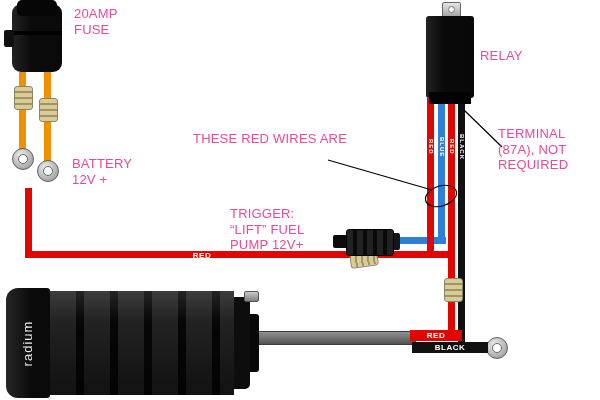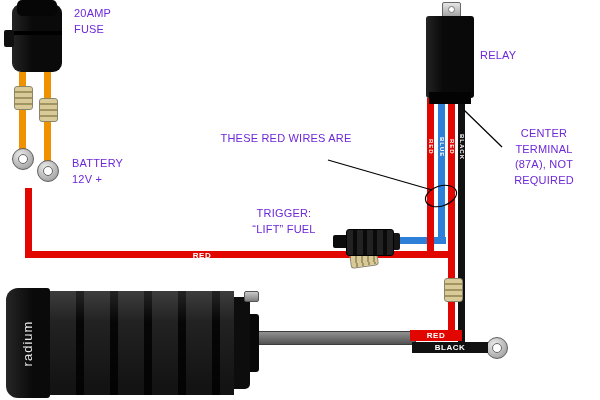--- a/index.html
+++ b/index.html
@@ -5,22 +5,22 @@
   html,body{margin:0;padding:0}
   body{font-family:"Liberation Sans", sans-serif;background:#fff}
   #stage{position:relative;width:600px;height:400px;background:#fff;overflow:hidden}
   .wire{position:absolute}
   .wire.v{width:7px}
   .wire.h{height:7px}
   .orange{background:#f09200}
   .red{background:#e10600}
   .blue{background:#2e7fd8}
   .blackw{background:#111}
-  .note{position:absolute;font-size:11px;line-height:15.5px;color:#6d28d9;white-space:nowrap;letter-spacing:.2px}
-  .note.ctr{text-align:center}
+  .note{position:absolute;font-size:13px;line-height:15.5px;color:#ec4899;white-space:nowrap;letter-spacing:.2px}
+  .note.ctr{}
   .wirelabel{position:absolute;color:#fff;font-size:8px;font-weight:700;line-height:9px;letter-spacing:.5px;text-align:center}
   .vlabel{position:absolute;width:7px;color:#fff;font-size:6px;font-weight:700;letter-spacing:1px;writing-mode:vertical-rl;text-align:center}
   .crimp{position:absolute;border:1px solid #8c8468;border-radius:3px;background:repeating-linear-gradient(180deg,#d9cb99 0 4px,#a3955f 4px 6px)}
   .crimp.v{width:17px;height:22px}
   .crimp.h{width:26px;height:14px;background:repeating-linear-gradient(90deg,#d9cb99 0 4px,#a3955f 4px 6px)}
   .ring{position:absolute;width:20px;height:20px;border-radius:50%;background:radial-gradient(circle at 38% 32%,#ececec,#8f8f8f);border:1px solid #5f5f5f}
   .ring::after{content:"";position:absolute;left:5px;top:5px;width:8px;height:8px;border-radius:50%;background:#fff;border:1px solid #666}
   .fuse-body{position:absolute;left:12px;top:4px;width:50px;height:68px;background:linear-gradient(90deg,#242424,#0a0a0a 40%);border-radius:9px}
   .fuse-cap{position:absolute;left:17px;top:0;width:40px;height:16px;background:#060606;border-radius:5px}
   .fuse-ridge{position:absolute;left:12px;top:31px;width:50px;height:4px;background:#000}
@@ -122,25 +122,25 @@
 
   <div class="note" style="left:480px;top:48px">
     <div>RELAY</div>
   </div>
 
   <div class="note ctr" style="left:193px;top:131px;width:186px">
     <div>THESE RED WIRES ARE</div>
   </div>
 
   <div class="note ctr" style="left:498px;top:126px;width:92px">
-    <div>CENTER</div>
     <div>TERMINAL</div>
     <div>(87A), NOT</div>
     <div>REQUIRED</div>
   </div>
 
   <div class="note ctr" style="left:230px;top:206px;width:108px">
     <div>TRIGGER:</div>
     <div>“LIFT” FUEL</div>
+    <div>PUMP 12V+</div>
   </div>
 
 
 </div>
 
 </body></html>

